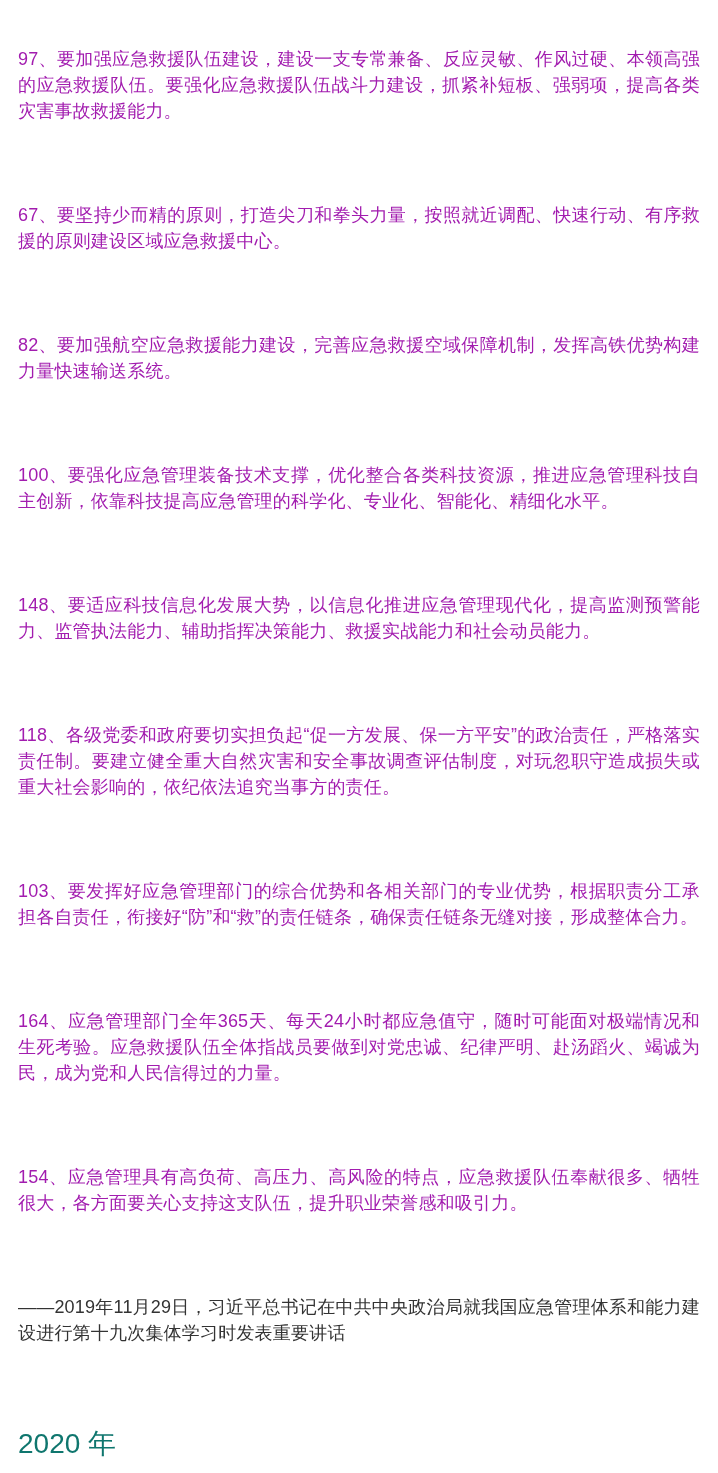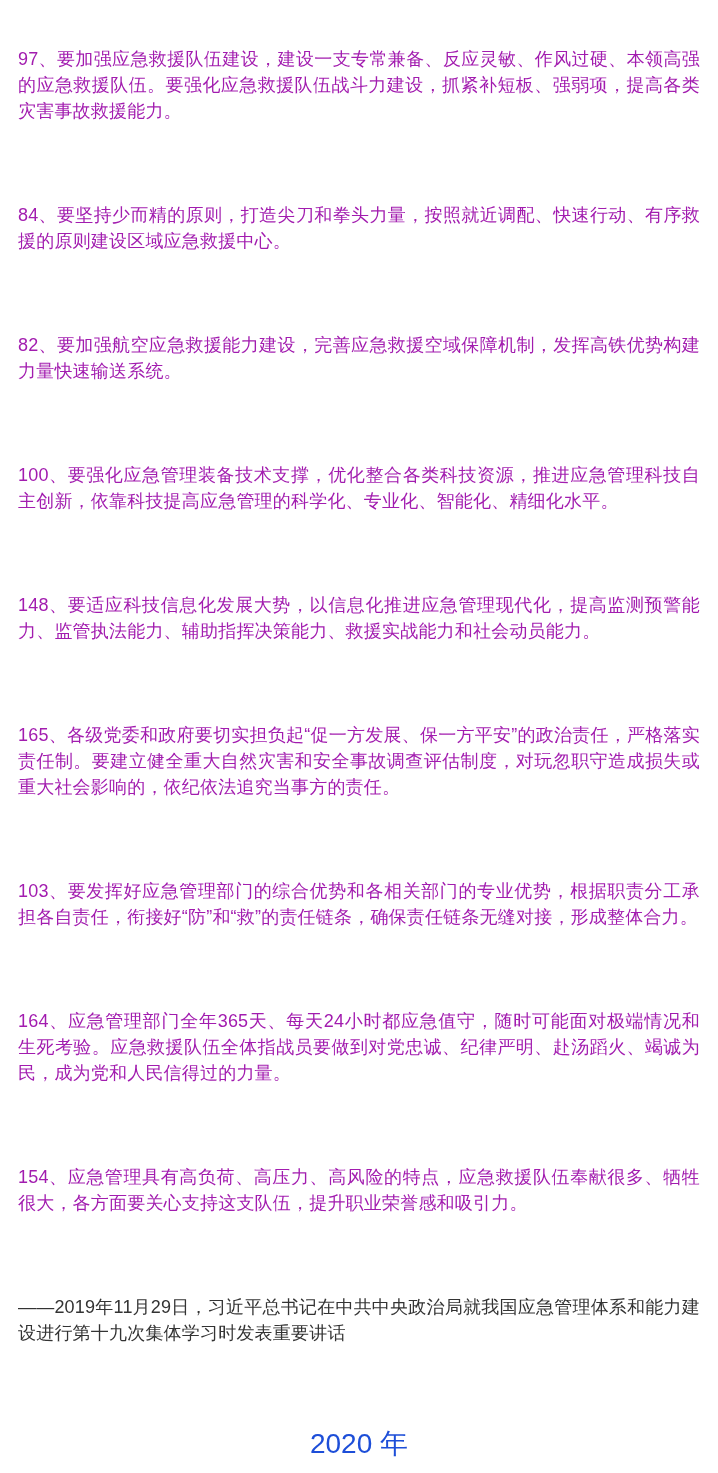--- a/index.html
+++ b/index.html
@@ -38,32 +38,32 @@
       text-align: justify;
       text-justify: inter-ideograph;
       letter-spacing: 0.2px;
       word-break: break-all;
     }
     .year-heading {
       margin: 0;
       font-size: 28px;
       line-height: 40px;
       font-weight: 400;
-      color: #1d4ed8;
-      text-align: center;
+      color: #0f766e;
+      text-align: left;
     }
   </style>
 </head>
 <body>
 
 <div class="article">
   <p class="para">97、要加强应急救援队伍建设，建设一支专常兼备、反应灵敏、作风过硬、本领高强的应急救援队伍。要强化应急救援队伍战斗力建设，抓紧补短板、强弱项，提高各类灾害事故救援能力。</p>
-  <p class="para">84、要坚持少而精的原则，打造尖刀和拳头力量，按照就近调配、快速行动、有序救援的原则建设区域应急救援中心。</p>
+  <p class="para">67、要坚持少而精的原则，打造尖刀和拳头力量，按照就近调配、快速行动、有序救援的原则建设区域应急救援中心。</p>
   <p class="para">82、要加强航空应急救援能力建设，完善应急救援空域保障机制，发挥高铁优势构建力量快速输送系统。</p>
   <p class="para">100、要强化应急管理装备技术支撑，优化整合各类科技资源，推进应急管理科技自主创新，依靠科技提高应急管理的科学化、专业化、智能化、精细化水平。</p>
   <p class="para">148、要适应科技信息化发展大势，以信息化推进应急管理现代化，提高监测预警能力、监管执法能力、辅助指挥决策能力、救援实战能力和社会动员能力。</p>
-  <p class="para">165、各级党委和政府要切实担负起“促一方发展、保一方平安”的政治责任，严格落实责任制。要建立健全重大自然灾害和安全事故调查评估制度，对玩忽职守造成损失或重大社会影响的，依纪依法追究当事方的责任。</p>
+  <p class="para">118、各级党委和政府要切实担负起“促一方发展、保一方平安”的政治责任，严格落实责任制。要建立健全重大自然灾害和安全事故调查评估制度，对玩忽职守造成损失或重大社会影响的，依纪依法追究当事方的责任。</p>
   <p class="para">103、要发挥好应急管理部门的综合优势和各相关部门的专业优势，根据职责分工承担各自责任，衔接好“防”和“救”的责任链条，确保责任链条无缝对接，形成整体合力。</p>
   <p class="para">164、应急管理部门全年365天、每天24小时都应急值守，随时可能面对极端情况和生死考验。应急救援队伍全体指战员要做到对党忠诚、纪律严明、赴汤蹈火、竭诚为民，成为党和人民信得过的力量。</p>
   <p class="para">154、应急管理具有高负荷、高压力、高风险的特点，应急救援队伍奉献很多、牺牲很大，各方面要关心支持这支队伍，提升职业荣誉感和吸引力。</p>
   <p class="attribution">——2019年11月29日，习近平总书记在中共中央政治局就我国应急管理体系和能力建设进行第十九次集体学习时发表重要讲话</p>
   <h2 class="year-heading">2020 年</h2>
 </div>
 
 </body></html>

